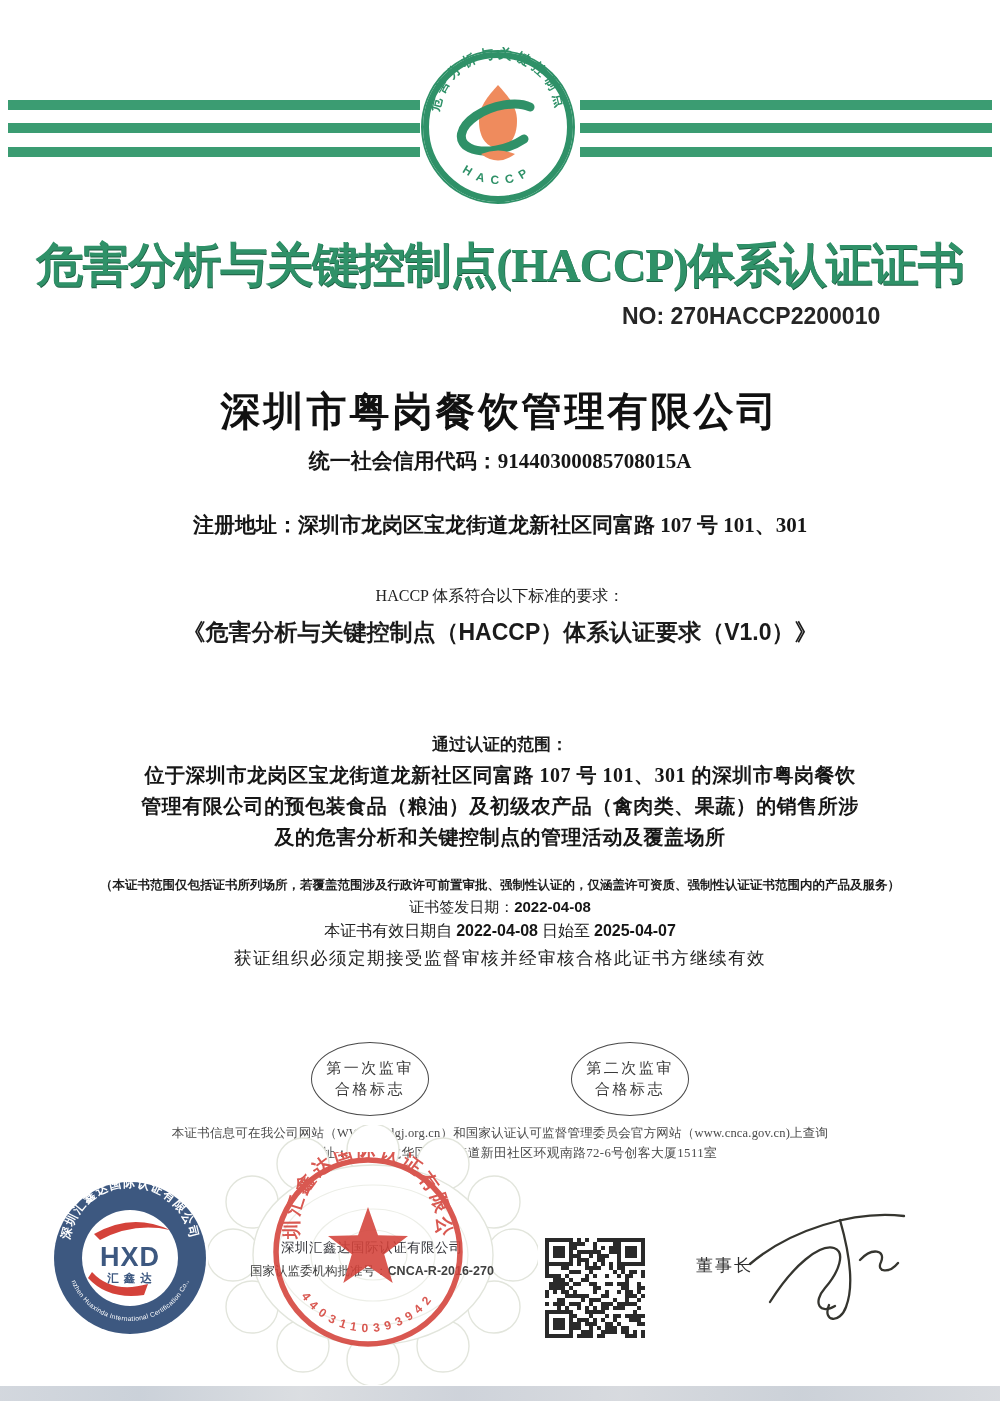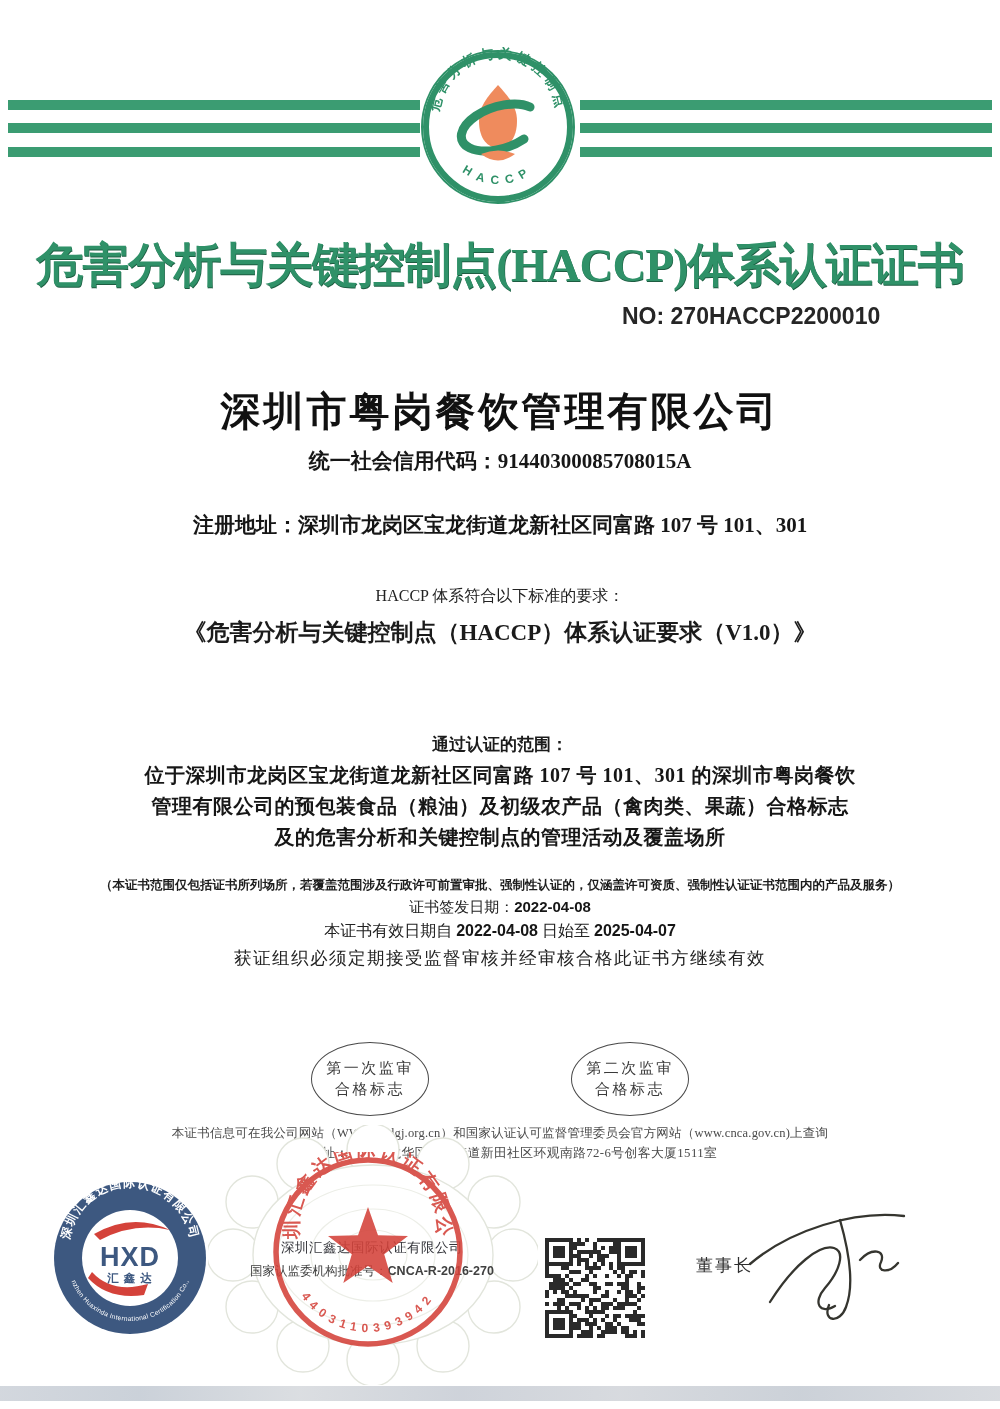--- a/index.html
+++ b/index.html
@@ -20,21 +20,21 @@
   }
   .cert-no{
     top:303px;left:622px;font-size:23px;font-weight:bold;color:#262626;
     font-family:"Liberation Sans", sans-serif;letter-spacing:0px;
   }
   .intro{top:350px;font-size:17px;color:#222;}
   .company{top:384px;font-size:40px;font-weight:bold;letter-spacing:3px;color:#111;}
   .credit{top:447px;font-size:21px;font-weight:bold;color:#161616;}
   .regaddr{top:484px;font-size:21px;font-weight:bold;color:#161616;margin-top:27px;}
   .std-intro{top:586px;font-size:16px;color:#222;}
-  .std-name{top:617px;font-size:23px;font-weight:bold;color:#1b1b1b;font-family:Liberation Serif, serif;}
+  .std-name{top:617px;font-size:23px;font-weight:bold;color:#1b1b1b;font-family:Liberation Sans, sans-serif;}
   .scope-title{top:733px;font-size:17px;font-weight:bold;color:#1b1b1b;}
   .scope-line{font-size:20px;font-weight:bold;color:#161616;letter-spacing:0.5px;}
   .scope-l1{top:762px;} .scope-l2{top:793px;} .scope-l3{top:824px;}
   .fineprint{top:877px;font-size:12.5px;font-weight:600;color:#1d1d1d;}
   .issue{top:898px;font-size:15px;color:#222;}
   .valid{top:921px;font-size:16px;color:#222;}
   .survey{top:946px;font-size:17.5px;color:#222;letter-spacing:1.5px;}
   .dt{font-family:"Liberation Sans", sans-serif;font-weight:bold;color:#161616;}
   
   .oval{
@@ -105,21 +105,21 @@
 
   <div class="abs ctr company">深圳市粤岗餐饮管理有限公司</div>
   <div class="abs ctr credit">统一社会信用代码：91440300085708015A</div>
   <div class="abs ctr regaddr">注册地址：深圳市龙岗区宝龙街道龙新社区同富路 107 号 101、301</div>
 
   <div class="abs ctr std-intro">HACCP 体系符合以下标准的要求：</div>
   <div class="abs ctr std-name">《危害分析与关键控制点（HACCP）体系认证要求（V1.0）》</div>
 
   <div class="abs ctr scope-title">通过认证的范围：</div>
   <div class="abs ctr scope-line scope-l1">位于深圳市龙岗区宝龙街道龙新社区同富路 107 号 101、301 的深圳市粤岗餐饮</div>
-  <div class="abs ctr scope-line scope-l2">管理有限公司的预包装食品（粮油）及初级农产品（禽肉类、果蔬）合格标志</div>
+  <div class="abs ctr scope-line scope-l2">管理有限公司的预包装食品（粮油）及初级农产品（禽肉类、果蔬）的销售所涉</div>
   <div class="abs ctr scope-line scope-l3">及的危害分析和关键控制点的管理活动及覆盖场所</div>
 
   <div class="abs ctr fineprint">（本证书范围仅包括证书所列场所，若覆盖范围涉及行政许可前置审批、强制性认证的，仅涵盖许可资质、强制性认证证书范围内的产品及服务）</div>
 
   <div class="abs ctr issue">
     <span>证书签发日期：</span><span class="dt">2022-04-08</span>
   </div>
 
   <div class="abs ctr valid">
     <span>本证书有效日期自</span>

